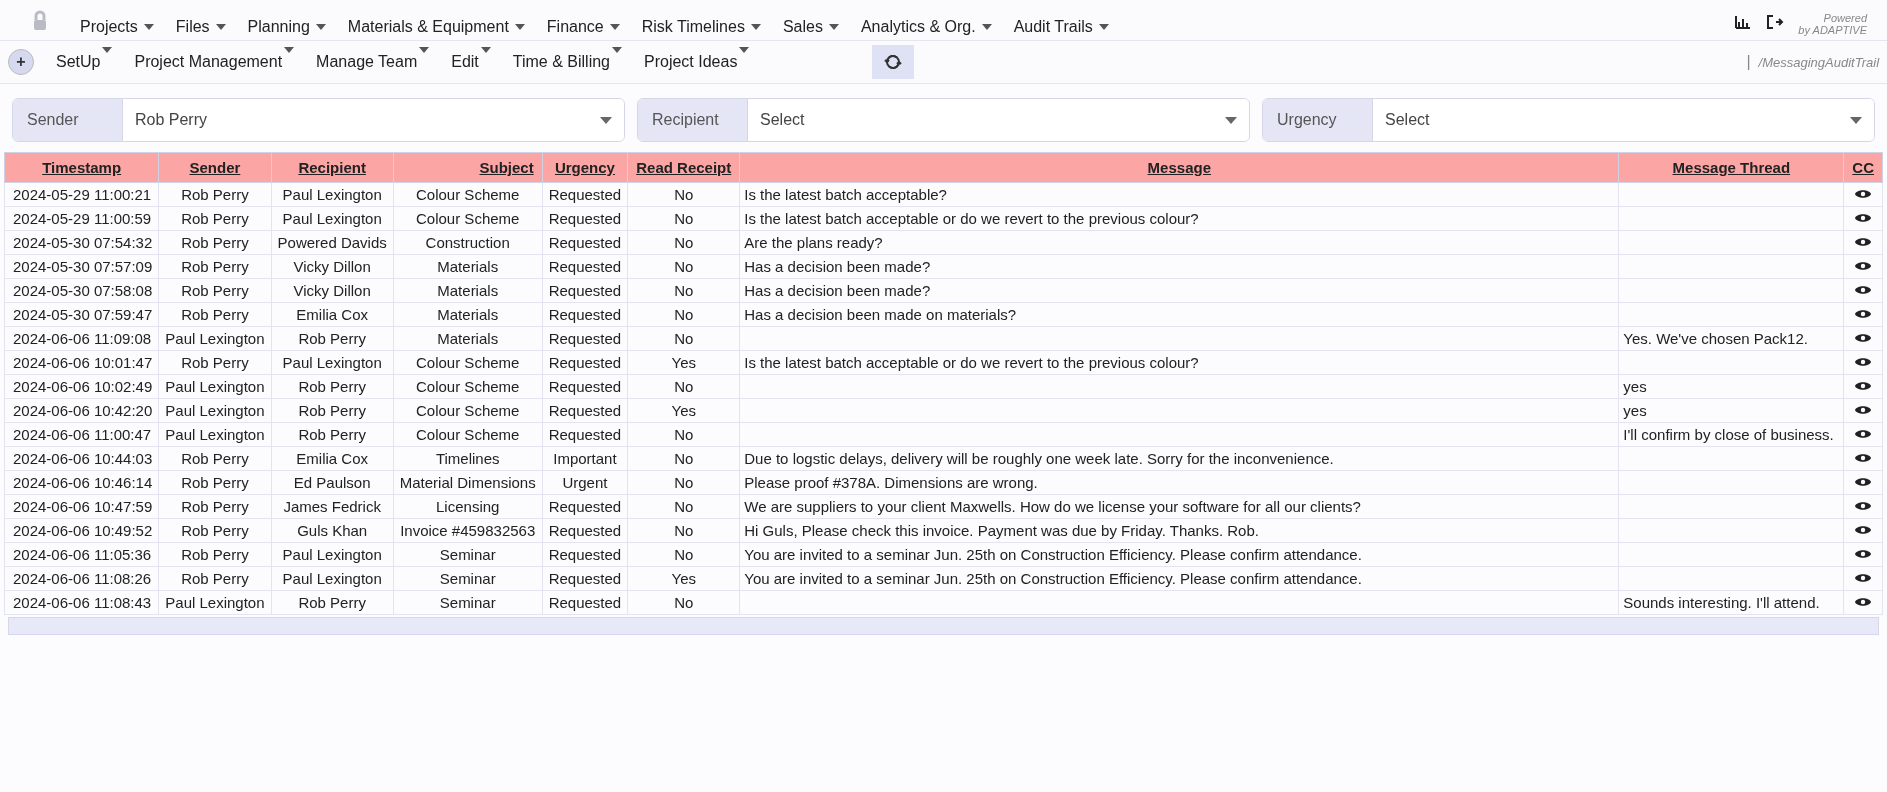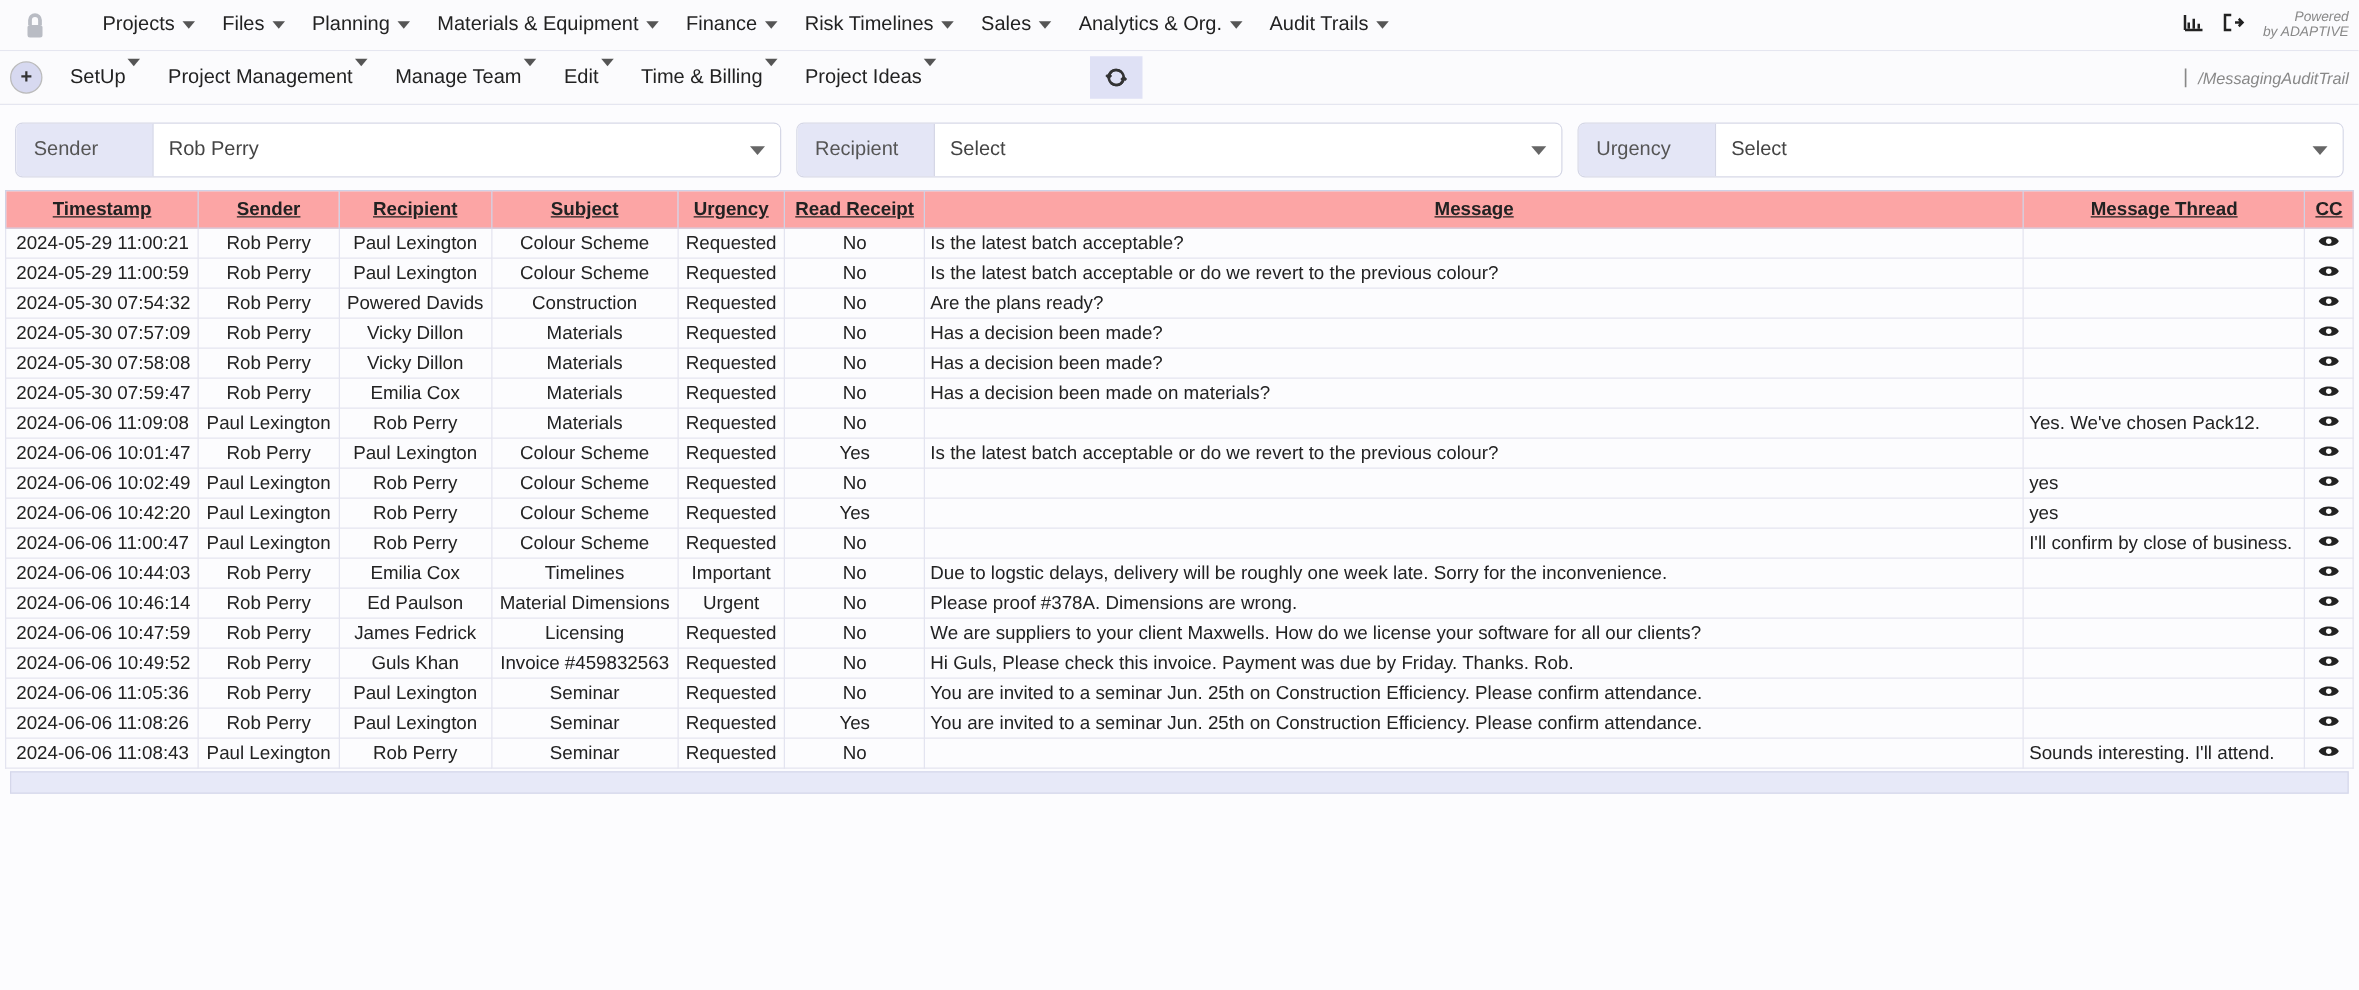--- a/index.html
+++ b/index.html
@@ -5,25 +5,25 @@
   * { box-sizing: border-box; }
   body {
     margin: 0;
     font-family: Arial, Helvetica, sans-serif;
     font-size: 16px;
     background: #fcfcfe;
     color: #222;
   }
   .topnav {
     display: flex;
-    align-items: center;
-    padding: 4px 8px;
+    align-items: flex-end;
+    padding: 4px 20px;
     border-bottom: 1px solid #e5e6f0;
     background: #fbfbfd;
-    gap: 34px;
+    gap: 20px;
   }
   .logo {
     width: 40px;
     height: 32px;
     display:flex;
     align-items:center;
     justify-content:center;
   }
   .topnav .menu { display:flex; gap: 22px; align-items:center; flex:1; }
   .topnav .menu-item {
@@ -151,21 +151,21 @@
   }
   .footer-bar {
     height:18px;
     background:#e7e9f8;
     border:1px solid #d5d7ea;
     margin:2px 4px 0 4px;
   }
   .col-ts{width:145px;}
   .col-sender{width:105px;}
   .col-recip{width:115px;}
-  .col-subj{width:145px;}
+  .col-subj{width:145px;text-align:right;}
   .col-urg{width:80px;}
   .col-read{width:110px;margin-left:20px;}
   .col-thread{width:225px;}
   .col-cc{width:38px;}
 </style>
 </head>
 <body>
 
 <div class="topnav">
   <span class="logo">

